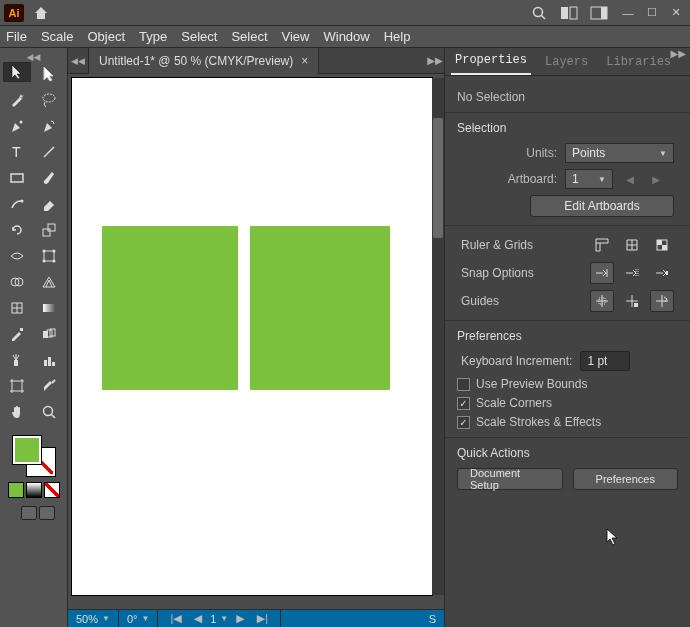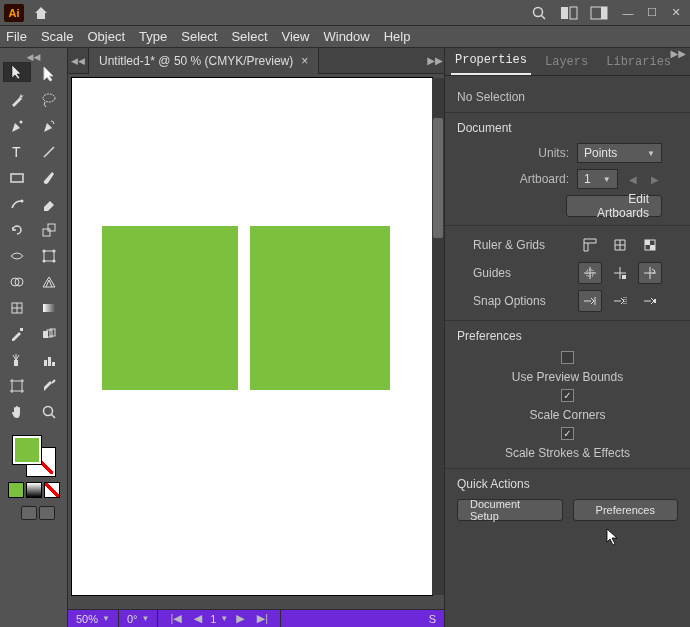--- a/index.html
+++ b/index.html
@@ -47,46 +47,46 @@
 .tabstrip .panel-chev { width:18px; color:#aaa; font-size:10px; text-align:center;}
 
 .canvas-wrap { flex: 1; position: relative; overflow: hidden; background: #4b4b4b; }
 .artboard { position: absolute; left: 4px; top: 4px; right: 12px; bottom: 14px; background: #ffffff; box-shadow: 0 0 0 1px #000; }
 .rect { position: absolute; background: #7cc13e; }
 .rect.r1 { left: 30px; top: 148px; width: 136px; height: 164px; }
 .rect.r2 { left: 178px; top: 148px; width: 140px; height: 164px; }
 .scroll-v { position:absolute; right:0; top:4px; bottom:14px; width:12px; background:#3a3a3a;}
 .scroll-v .thumb{ position:absolute; left:1px; right:1px; top:40px; height:120px; background:#6a6a6a; border-radius:2px;}
 
-.statusbar { height: 18px; background: #6d28d9; border-top: 1px solid #2a2a2a; display: flex; align-items: center; font-size: 11px; color:#ddd; }
+.statusbar { height: 18px; background: #0369a1; border-top: 1px solid #2a2a2a; display: flex; align-items: center; font-size: 11px; color:#ddd; }
 .statusbar .seg { padding: 0 8px; border-right: 1px solid #2a2a2a; display:flex; align-items:center; gap:4px; height:100%;}
 .statusbar .drop { font-size:8px; color:#bbb;}
 .statusbar .grow{flex:1;}
 .statusbar .nav{ padding:0 4px; color:#bbb;}
 
 
 .proppanel { width: 246px; background: #434343; border-left: 1px solid #2a2a2a; display: flex; flex-direction: column; font-size: 12px; color:#c8c8c8; }
 .panel-tabs { height: 28px; display: flex; align-items: flex-end; border-bottom: 1px solid #2a2a2a; padding: 0 6px; gap: 10px; color:#888; position:relative;}
 .panel-tabs .ptab { padding: 6px 4px; font-family: Liberation Mono, monospace; }
 .panel-tabs .ptab.active { color: #eaeaea; border-bottom: 2px solid #eaeaea; }
 .panel-tabs .chev { position:absolute; right:4px; top:0; font-size:10px; color:#aaa;}
 .panel-body { flex:1; overflow:hidden; padding: 8px 12px 28px; }
 .sec-label { color:#c2c2c2; font-size:12px; margin: 6px 0 8px;}
 .sec-title { color:#dcdcdc; margin: 6px 0 8px; font-size:12px;}
 .hr { height:1px; background:#333; margin: 8px -12px;}
-.frow { display:flex; align-items:center; margin:6px 16px; gap:8px; }
+.frow { display:flex; align-items:center; margin:6px 4px; gap:8px; }
 .frow .lab { flex: 0 0 96px; text-align:right; color:#bbb;}
 .sel { height:20px; background:#5a5a5a; border:1px solid #2a2a2a; color:#e4e4e4; display:flex; align-items:center; justify-content:space-between; padding:0 6px; border-radius:0; min-width:0;}
 .sel .arr{ font-size:8px; color:#ccc;}
 .btn { height:22px; background:#5a5a5a; border:1px solid #2a2a2a; color:#e4e4e4; border-radius:3px; display:flex; align-items:center; justify-content:center; padding: 0 12px;}
 .iconbtn { width:24px; height:22px; background:transparent; border:1px solid transparent; display:flex; align-items:center; justify-content:center; color:#ddd; border-radius:2px;}
 .iconbtn.boxed{ background:#5a5a5a; border:1px solid #2a2a2a;}
 .row-icons { display:flex; gap:6px; }
 .artnav { width:18px; height:18px; display:flex; align-items:center; justify-content:center; color:#777; font-size:10px;}
-.chk { display:flex; align-items:center; gap:6px; margin:5px 0;flex-direction:column;}
+.chk { display:flex; align-items:center; gap:6px; margin:5px 0;}
 .chk .box { width:13px; height:13px; border:1px solid #888; background:#3a3a3a; display:flex; align-items:center; justify-content:center; font-size:10px; color:#ddd;}
 .input { height:20px; background:#333; border:1px solid #222; color:#ddd; padding:0 6px; display:flex; align-items:center; border-radius:2px; min-width:40px;}
 .qa-row { display:flex; gap:10px; margin-top:8px;}
 .qa-row .btn{ flex:1; font-size:11px;}
 .cursor { position:absolute; pointer-events:none; }
 </style>
 </head>
 <body>
 
 <div class="titlebar">
@@ -369,42 +369,42 @@
     <div class="panel-tabs">
       <div class="ptab active">Properties</div>
       <div class="ptab">Layers</div>
       <div class="ptab">Libraries</div>
       <div class="chev">▶▶</div>
     </div>
     <div class="panel-body">
       <div class="sec-label">No Selection</div>
       <div class="hr"></div>
 
-      <div class="sec-title">Document</div>
+      <div class="sec-title">Selection</div>
 
       <div class="frow">
         <div class="lab">Units:</div>
         <div class="sel" style="flex:1">
           <span>Points</span>
             <span class="arr">▼</span>
         </div>
       </div>
 
       <div class="frow">
         <div class="lab">Artboard:</div>
         <div class="sel" style="width:48px">
           <span>1</span>
             <span class="arr">▼</span>
         </div>
         <div class="artnav">◀</div>
         <div class="artnav">▶</div>
       </div>
 
       <div class="frow" style="justify-content:flex-end;">
-        <div class="btn" style="width:96px;text-align:right;">Edit Artboards</div>
+        <div class="btn" style="width:144px;">Edit Artboards</div>
       </div>
 
       <div class="hr"></div>
 
       <div class="frow">
         <div style="flex:1">Ruler &amp; Grids</div>
         <div class="row-icons">
           <div class="iconbtn">
               <svg width="16" height="16" viewBox="0 0 16 16">
                 <path d="M2 2 L14 2 L14 6 L2 6 Z M2 6 L2 14 L6 14 L6 6" fill="none" stroke="#ddd"></path>
@@ -413,20 +413,44 @@
           <div class="iconbtn">
               <svg width="16" height="16" viewBox="0 0 16 16">
                 <path d="M3 3 H13 V13 H3 Z M3 8 H13 M8 3 V13" fill="none" stroke="#ddd"></path>
               </svg>
             </div>
           <div class="iconbtn">
               <svg width="16" height="16" viewBox="0 0 16 16">
                 <rect x="3" y="3" width="5" height="5" fill="#ddd"></rect>
                 <rect x="8" y="8" width="5" height="5" fill="#ddd"></rect>
                 <rect x="3" y="3" width="10" height="10" fill="none" stroke="#ddd"></rect>
+              </svg>
+            </div>
+        </div>
+      </div>
+
+      <div class="frow">
+        <div style="flex:1">Snap Options</div>
+        <div class="row-icons">
+          <div class="iconbtn boxed">
+              <svg width="14" height="14" viewBox="0 0 14 14">
+                <path d="M1 7 H8 M8 4 L11 7 L8 10" fill="none" stroke="#ddd"></path>
+                <line x1="12" y1="3" x2="12" y2="11" stroke="#ddd"></line>
+              </svg>
+            </div>
+          <div class="iconbtn">
+              <svg width="14" height="14" viewBox="0 0 14 14">
+                <path d="M1 7 H8 M8 4 L11 7 L8 10" fill="none" stroke="#ddd"></path>
+                <path d="M11 3 V11 M13 3 V11" stroke="#ddd" stroke-dasharray="1 1"></path>
+              </svg>
+            </div>
+          <div class="iconbtn">
+              <svg width="14" height="14" viewBox="0 0 14 14">
+                <path d="M1 7 H8 M8 4 L11 7 L8 10" fill="none" stroke="#ddd"></path>
+                <rect x="11" y="5" width="2" height="4" fill="#ddd"></rect>
               </svg>
             </div>
         </div>
       </div>
 
       <div class="frow">
         <div style="flex:1">Guides</div>
         <div class="row-icons">
           <div class="iconbtn boxed">
               <svg width="14" height="14" viewBox="0 0 14 14">
@@ -442,48 +466,28 @@
             </div>
           <div class="iconbtn boxed">
               <svg width="14" height="14" viewBox="0 0 14 14">
                 <path d="M7 1 V13 M1 7 H13" stroke="#ddd"></path>
                 <path d="M9 3 L12 5 L10 8" fill="none" stroke="#ddd"></path>
               </svg>
             </div>
         </div>
       </div>
 
+      <div class="hr"></div>
+
+      <div class="sec-title">Preferences</div>
+
       <div class="frow">
-        <div style="flex:1">Snap Options</div>
-        <div class="row-icons">
-          <div class="iconbtn boxed">
-              <svg width="14" height="14" viewBox="0 0 14 14">
-                <path d="M1 7 H8 M8 4 L11 7 L8 10" fill="none" stroke="#ddd"></path>
-                <line x1="12" y1="3" x2="12" y2="11" stroke="#ddd"></line>
-              </svg>
-            </div>
-          <div class="iconbtn">
-              <svg width="14" height="14" viewBox="0 0 14 14">
-                <path d="M1 7 H8 M8 4 L11 7 L8 10" fill="none" stroke="#ddd"></path>
-                <path d="M11 3 V11 M13 3 V11" stroke="#ddd" stroke-dasharray="1 1"></path>
-              </svg>
-            </div>
-          <div class="iconbtn">
-              <svg width="14" height="14" viewBox="0 0 14 14">
-                <path d="M1 7 H8 M8 4 L11 7 L8 10" fill="none" stroke="#ddd"></path>
-                <rect x="11" y="5" width="2" height="4" fill="#ddd"></rect>
-              </svg>
-            </div>
-        </div>
-      </div>
-
-      <div class="hr"></div>
-
-      <div class="sec-title">Preferences</div>
-
+        <div style="flex:0 0 auto">Keyboard Increment:</div>
+        <div class="input" style="width:50px">1 pt</div>
+      </div>
 
       <div class="chk">
         <div class="box"></div>
         <span>Use Preview Bounds</span>
       </div>
       <div class="chk">
         <div class="box">✓</div>
         <span>Scale Corners</span>
       </div>
       <div class="chk">

